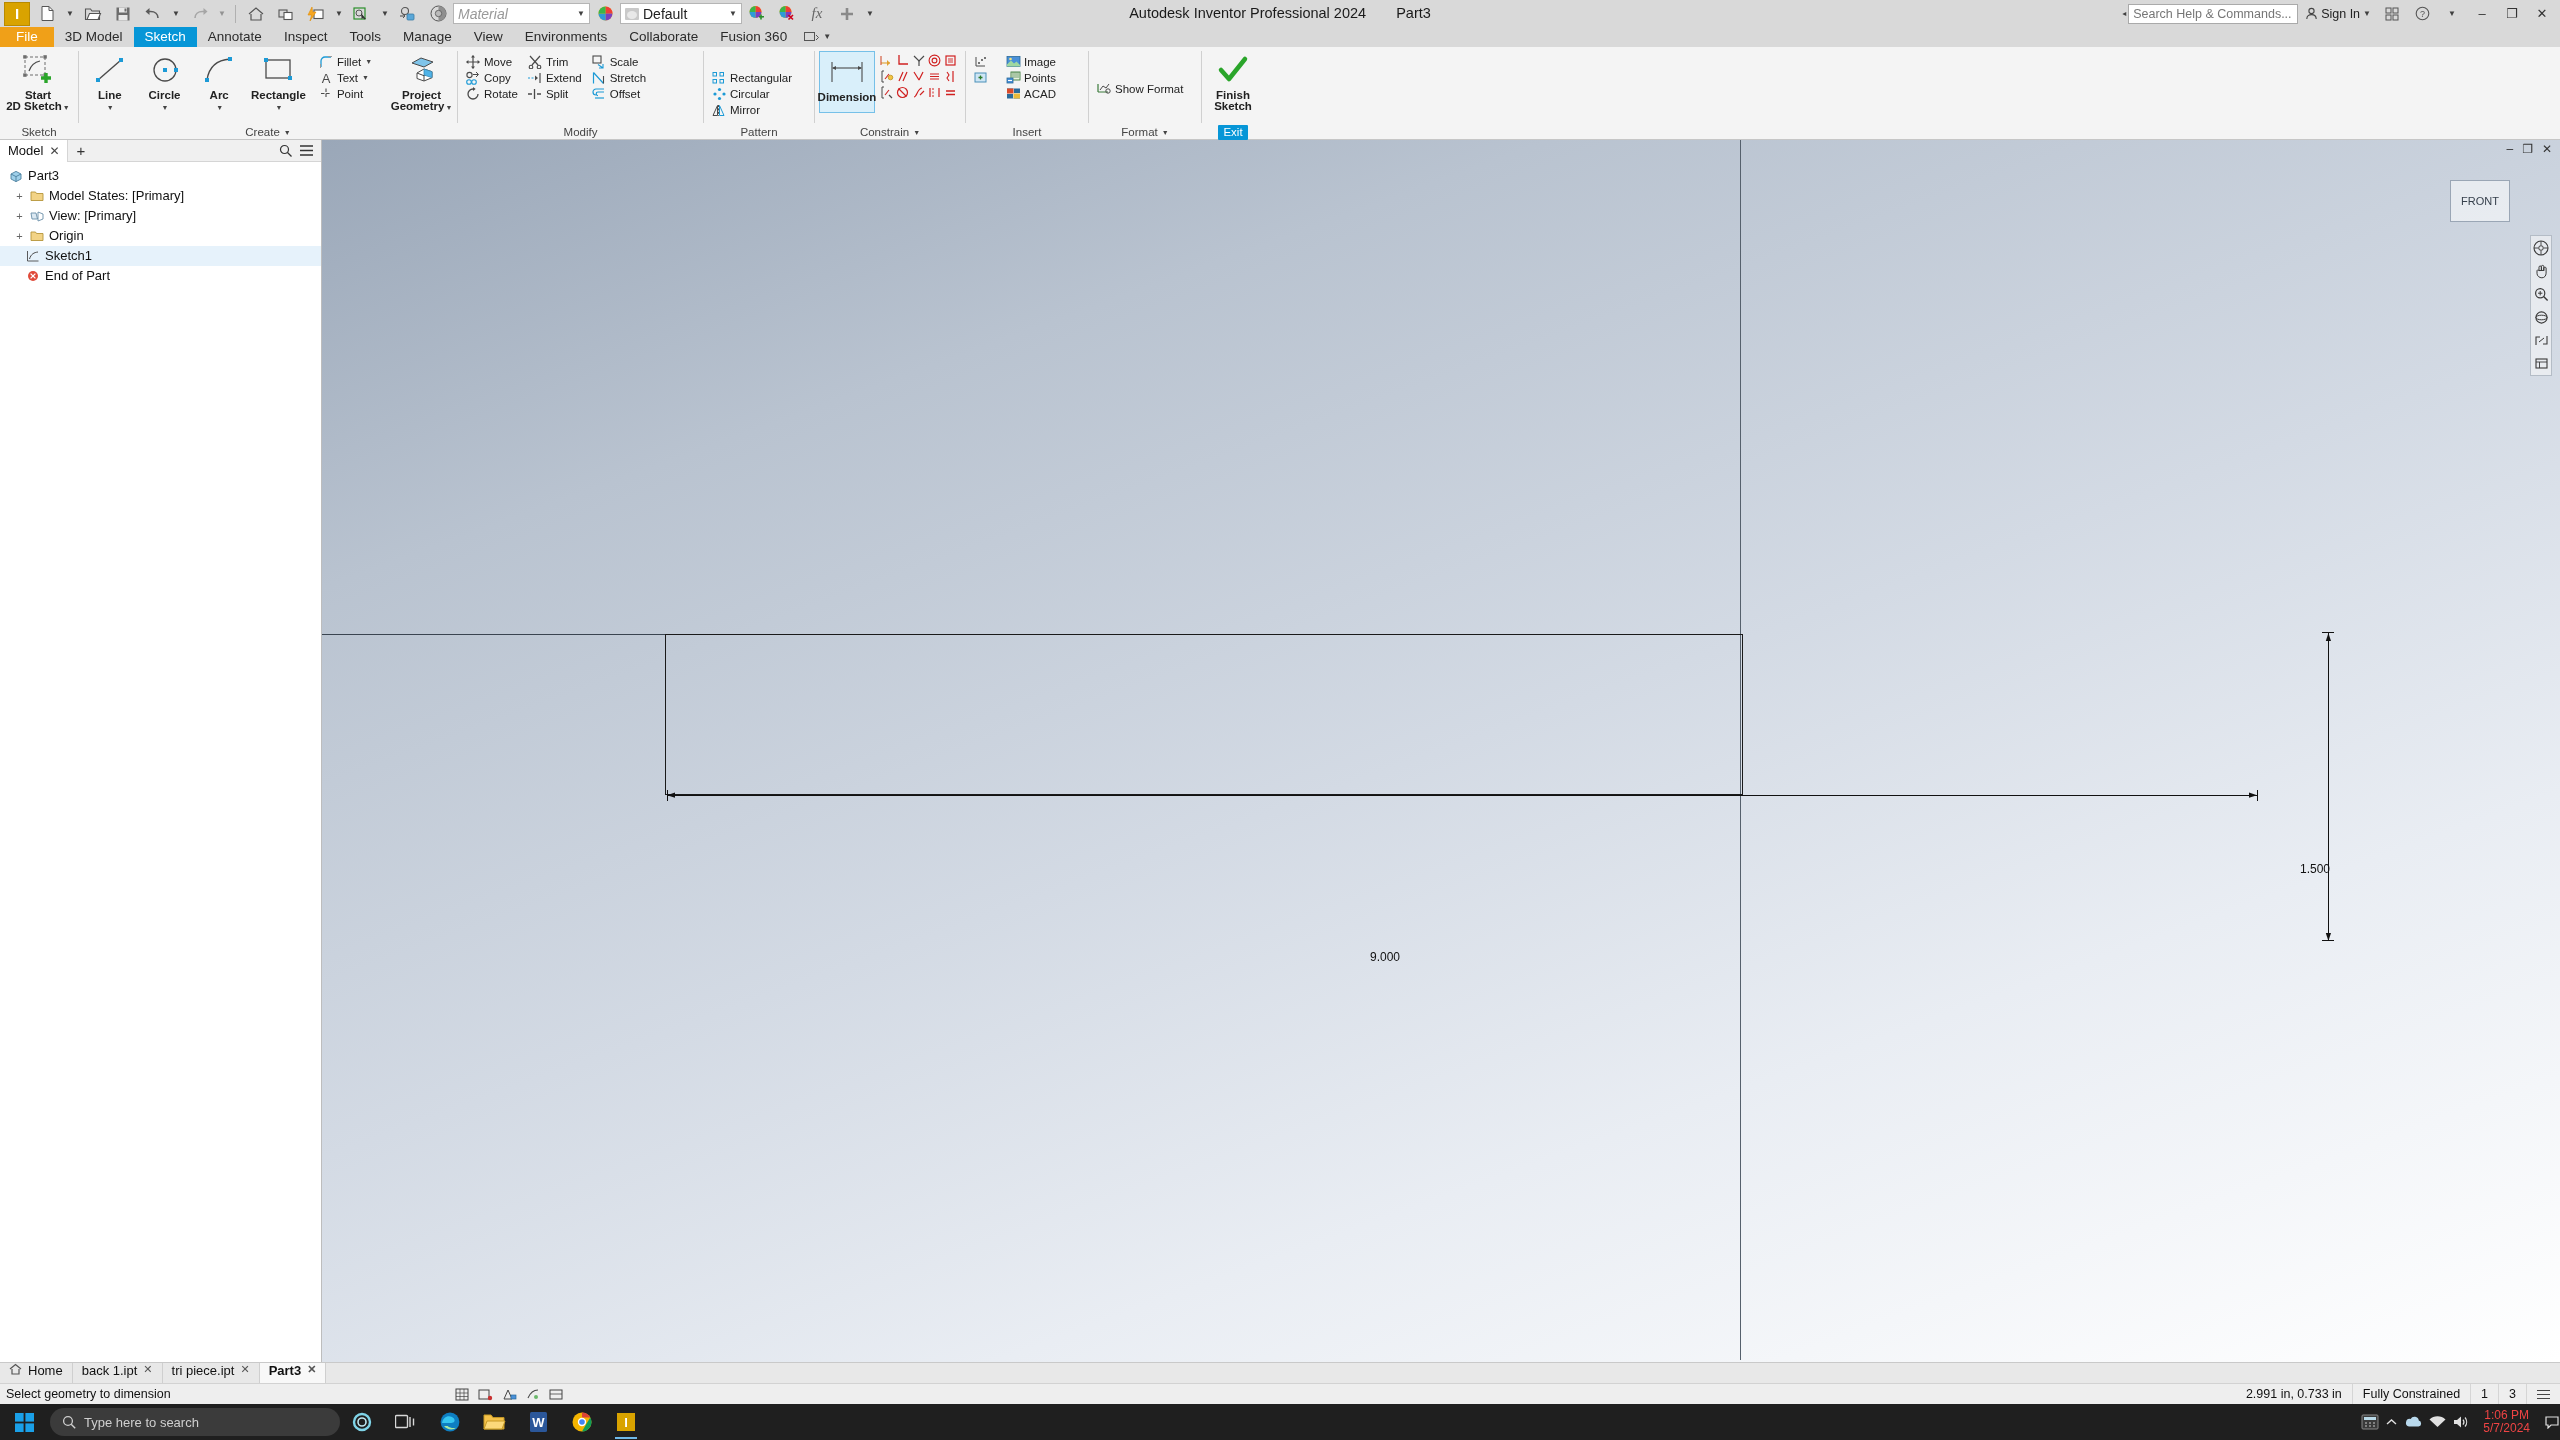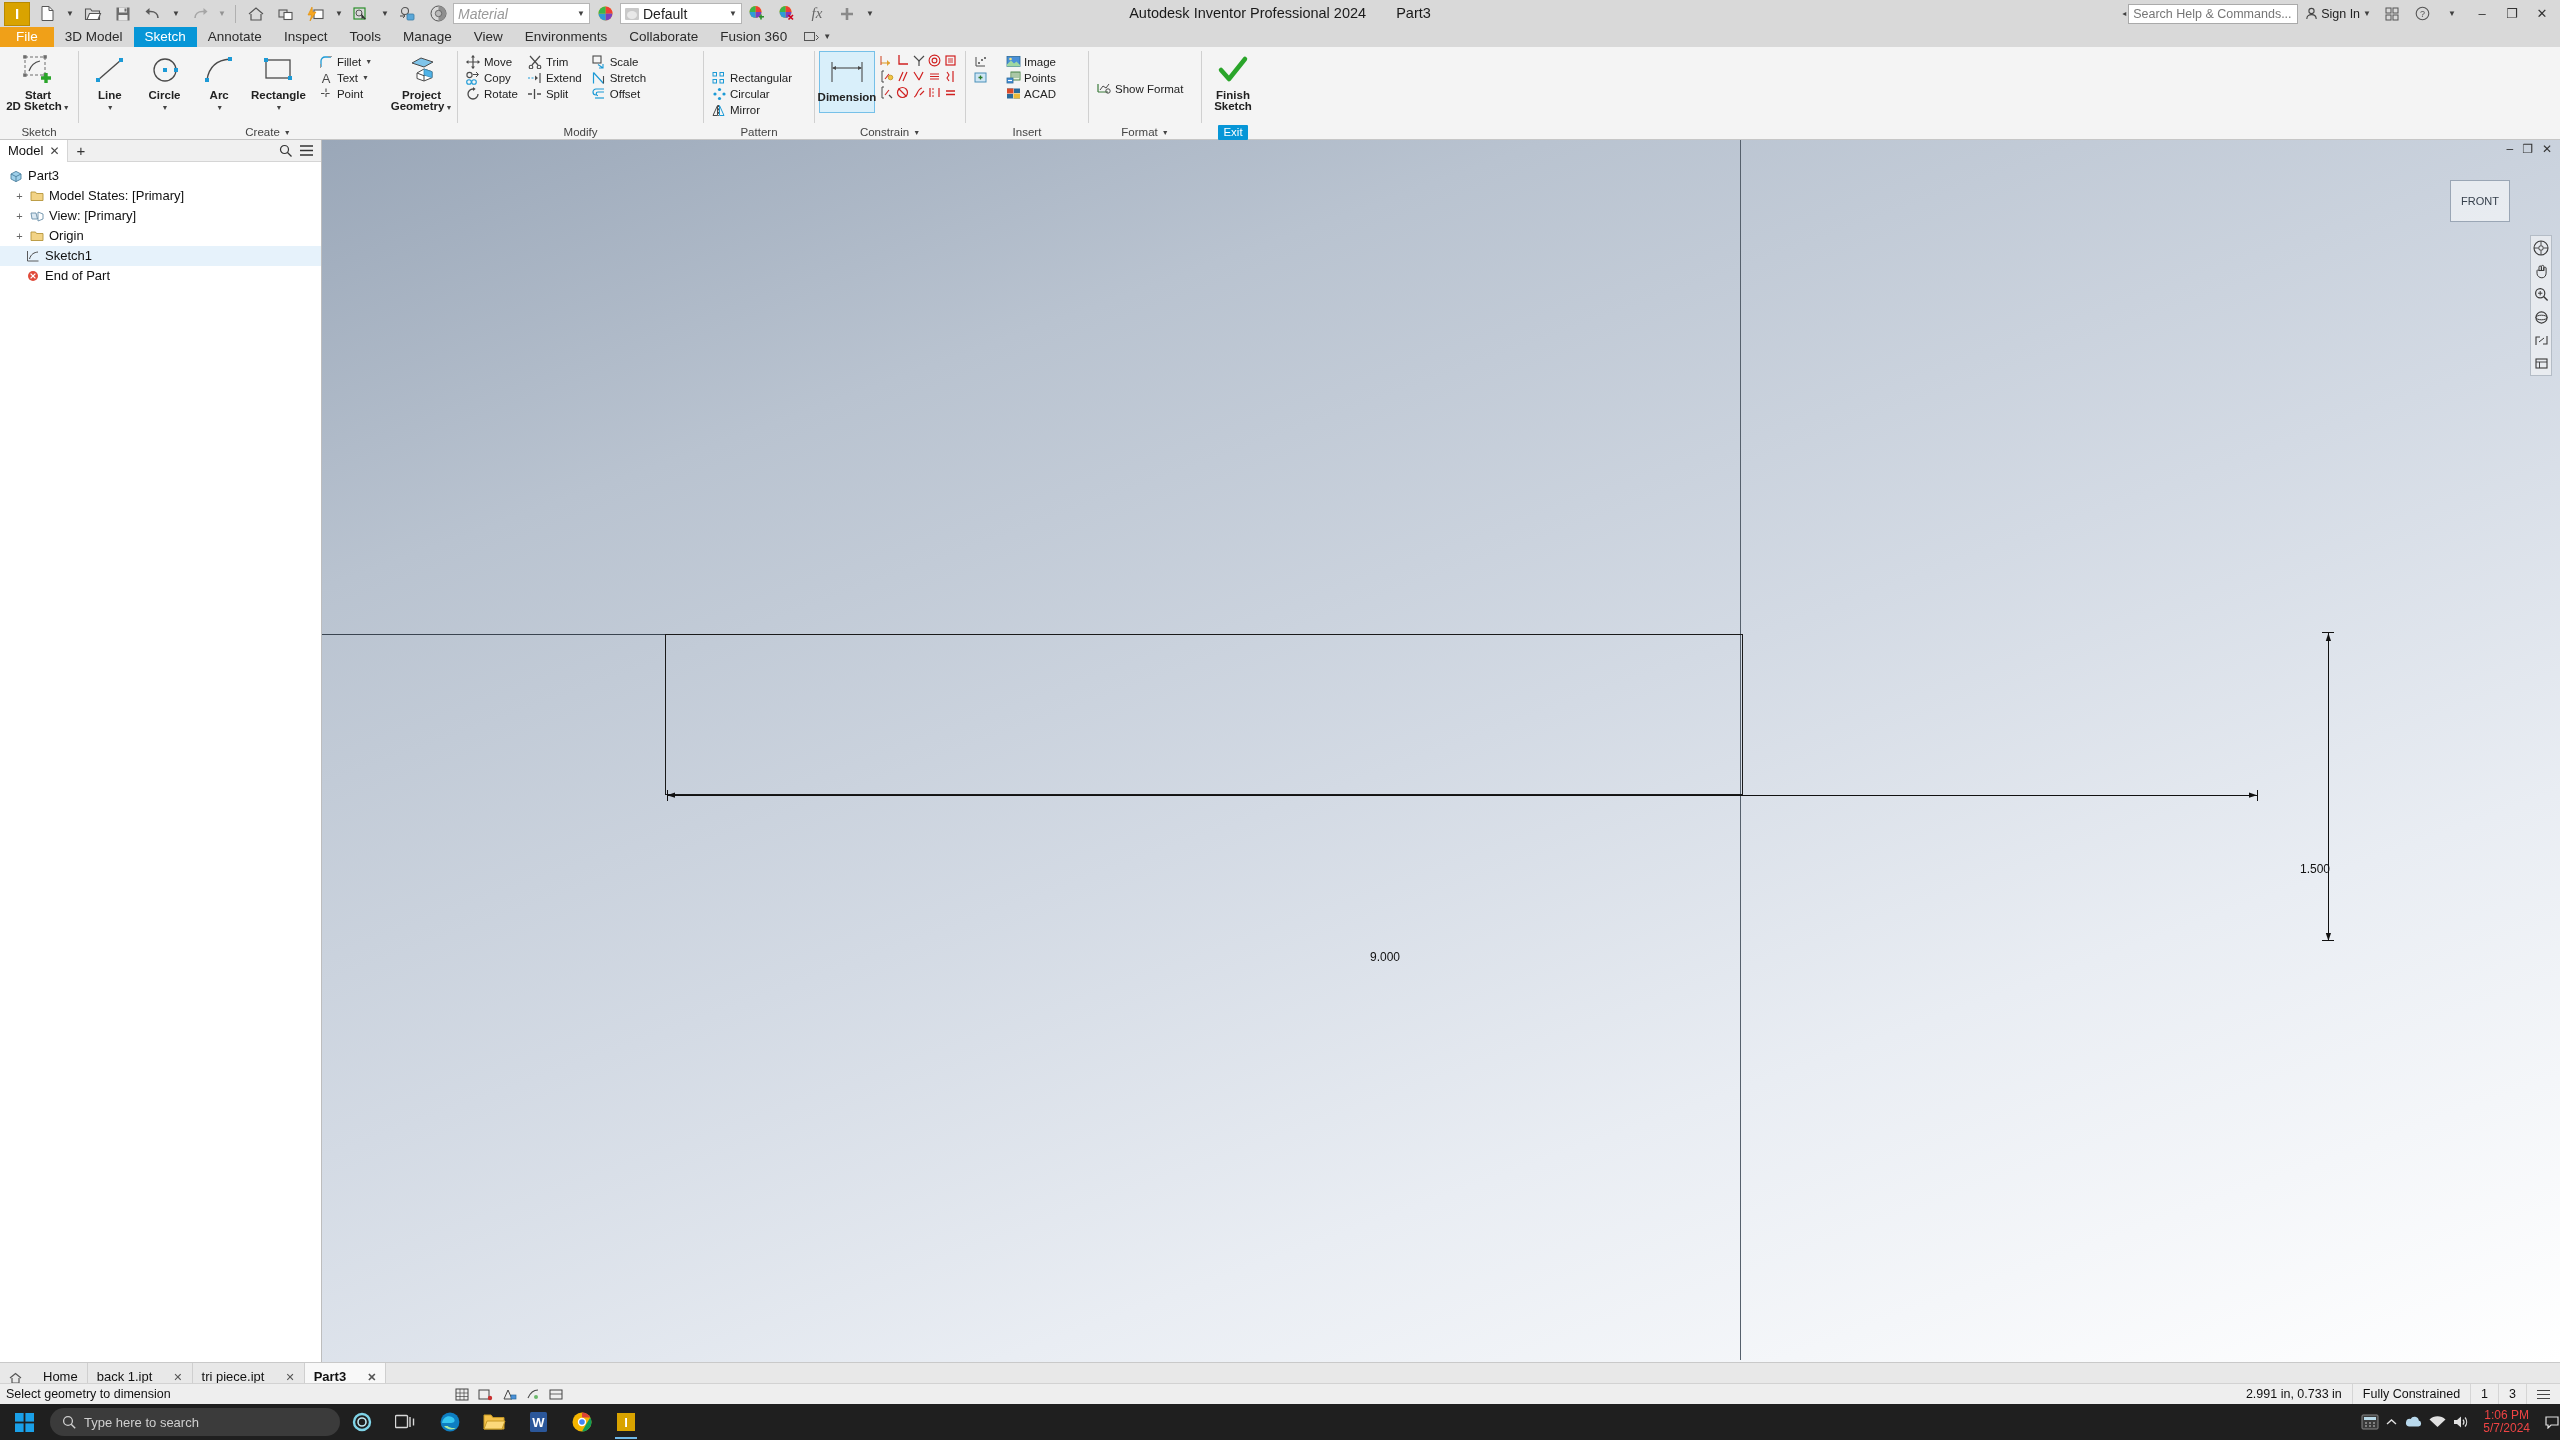--- a/index.html
+++ b/index.html
@@ -147,21 +147,21 @@
     position:absolute; font-size:12px; color:#111; background:rgba(255,255,255,0.0);
     font-family:"Liberation Sans", sans-serif;
   }
 
   
   .doctabs {
     position:absolute; left:0; top:1362px; width:2560px; height:21px;
     background:#e8e8e8; display:flex; align-items:center; border-top:1px solid #c9c9c9;
     font-size:13px;
   }
-  .dtab { height:21px; padding:0 9px; display:flex; align-items:flex-end; gap:21px; color:#111; border-right:1px solid #cfcfcf; }
+  .dtab { height:21px; padding:0 9px; display:flex; align-items:flex-start; gap:6px; color:#111; border-right:1px solid #cfcfcf; }
   .dtab.active { background:#f8f8f8; font-weight:bold; }
   .dtab .x { font-size:11px; color:#555; }
 
   
   .statusbar {
     position:absolute; left:0; top:1383px; width:2560px; height:21px;
     background:#eeeeee; border-top:1px solid #d2d2d2; display:flex; align-items:center;
     font-size:12.5px; color:#111;
   }
   .sb-left { padding-left:6px; }

